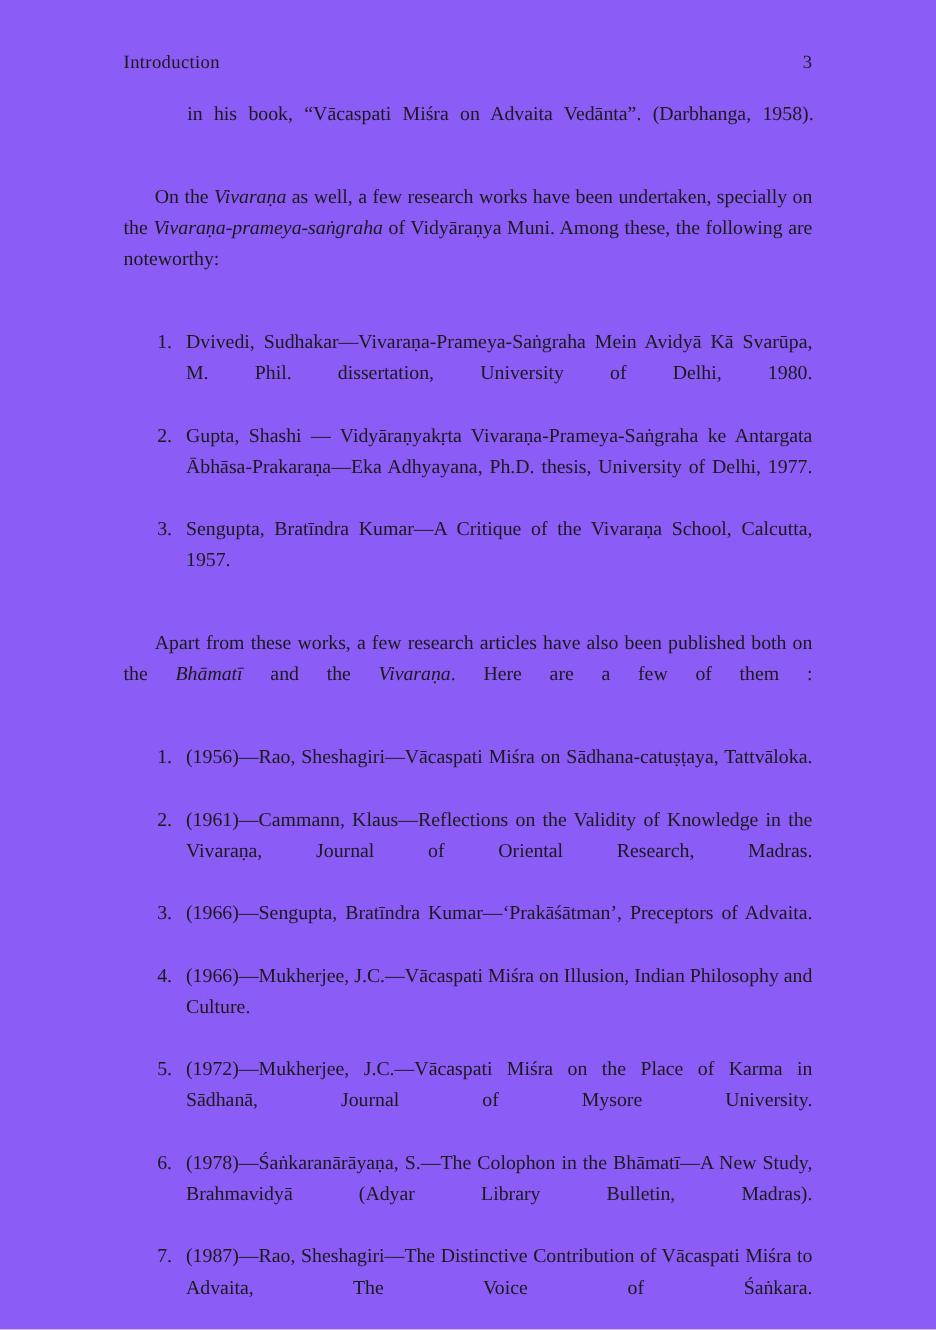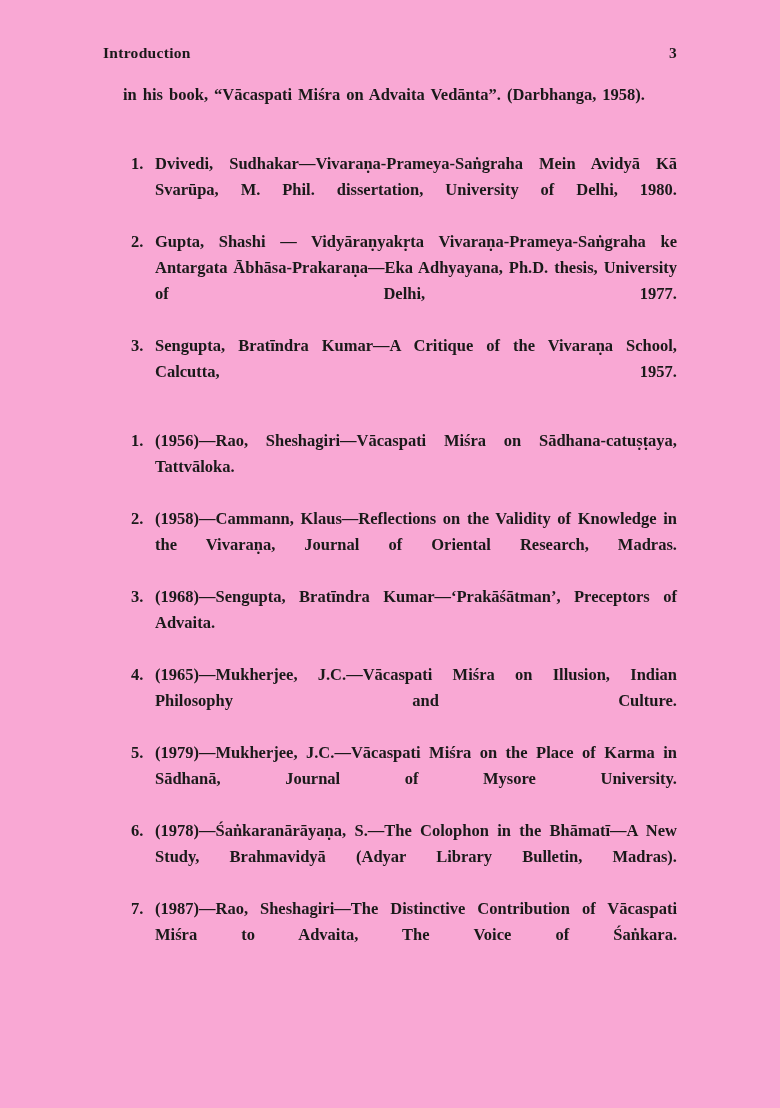--- a/index.html
+++ b/index.html
@@ -4,25 +4,24 @@
 <style>
   html, body {
     margin: 0;
     padding: 0;
     background: #ffffff;
   }
   .page {
     position: relative;
     width: 780px;
     height: 1108px;
-    background: #f9a8d4;
+    background: #8b5cf6;
     overflow: hidden;
     font-family: "Liberation Serif", "DejaVu Serif", serif;
     color: #1a1a1a;
-    font-weight: bold;
     -webkit-font-smoothing: antialiased;
   }
 
   
   .running-head {
     position: absolute;
     left: 103px;
     top: 44px;
     width: 574px;
     display: flex;
@@ -52,21 +51,21 @@
     line-height: 26px;
     text-align: justify;
     text-justify: inter-word;
     hyphens: none;
   }
   p.para.indent {
     text-indent: 26px;
   }
   p.para.hang-first {
     
-    margin-left: 20px;
+    margin-left: 53px;
     width: 522px;
   }
   p.space-before {
     margin-top: 17px;
   }
 
   
   ol.ref-list {
     margin: 17px 0 0 0;
     padding: 0;
@@ -115,57 +114,59 @@
 
   <div class="running-head">
     <span class="head-title">Introduction</span>
     <span class="folio">3</span>
   </div>
 
   <div class="column">
 
     <p class="para hang-first">in his book, “Vācaspati Miśra on Advaita Vedānta”. (Darbhanga, 1958).</p>
 
+    <p class="para indent space-before"><span>On the </span><i>Vivaraṇa</i><span> as well, a few research works have been undertaken, specially on the </span><i>Vivaraṇa-prameya-saṅgraha</i><span> of Vidyāraṇya Muni. Among these, the following are noteworthy:</span></p>
 
     <ol class="ref-list">
       <li>
         <span class="marker">1.</span>
         <span class="entry">Dvivedi, Sudhakar—Vivaraṇa-Prameya-Saṅgraha Mein Avidyā Kā Svarūpa, M. Phil. dissertation, University of Delhi, 1980.</span>
       </li>
       <li>
         <span class="marker">2.</span>
         <span class="entry">Gupta, Shashi — Vidyāraṇyakṛta Vivaraṇa-Prameya-Saṅgraha ke Antargata Ābhāsa-Prakaraṇa—Eka Adhyayana, Ph.D. thesis, University of Delhi, 1977.</span>
       </li>
       <li>
         <span class="marker">3.</span>
         <span class="entry">Sengupta, Bratīndra Kumar—A Critique of the Vivaraṇa School, Calcutta, 1957.</span>
       </li>
     </ol>
 
+    <p class="para indent space-before"><span>Apart from these works, a few research articles have also been published both on the </span><i>Bhāmatī</i><span> and the </span><i>Vivaraṇa</i><span>. Here are a few of them :</span></p>
 
     <ol class="ref-list">
       <li>
         <span class="marker">1.</span>
         <span class="entry">(1956)—Rao, Sheshagiri—Vācaspati Miśra on Sādhana-catuṣṭaya, Tattvāloka.</span>
       </li>
       <li>
         <span class="marker">2.</span>
-        <span class="entry">(1958)—Cammann, Klaus—Reflections on the Validity of Knowledge in the Vivaraṇa, Journal of Oriental Research, Madras.</span>
+        <span class="entry">(1961)—Cammann, Klaus—Reflections on the Validity of Knowledge in the Vivaraṇa, Journal of Oriental Research, Madras.</span>
       </li>
       <li>
         <span class="marker">3.</span>
-        <span class="entry">(1968)—Sengupta, Bratīndra Kumar—‘Prakāśātman’, Preceptors of Advaita.</span>
+        <span class="entry">(1966)—Sengupta, Bratīndra Kumar—‘Prakāśātman’, Preceptors of Advaita.</span>
       </li>
       <li>
         <span class="marker">4.</span>
-        <span class="entry">(1965)—Mukherjee, J.C.—Vācaspati Miśra on Illusion, Indian Philosophy and Culture.</span>
+        <span class="entry">(1966)—Mukherjee, J.C.—Vācaspati Miśra on Illusion, Indian Philosophy and Culture.</span>
       </li>
       <li>
         <span class="marker">5.</span>
-        <span class="entry">(1979)—Mukherjee, J.C.—Vācaspati Miśra on the Place of Karma in Sādhanā, Journal of Mysore University.</span>
+        <span class="entry">(1972)—Mukherjee, J.C.—Vācaspati Miśra on the Place of Karma in Sādhanā, Journal of Mysore University.</span>
       </li>
       <li>
         <span class="marker">6.</span>
         <span class="entry">(1978)—Śaṅkaranārāyaṇa, S.—The Colophon in the Bhāmatī—A New Study, Brahmavidyā (Adyar Library Bulletin, Madras).</span>
       </li>
       <li>
         <span class="marker">7.</span>
         <span class="entry">(1987)—Rao, Sheshagiri—The Distinctive Contribution of Vācaspati Miśra to Advaita, The Voice of Śaṅkara.</span>
       </li>
 

